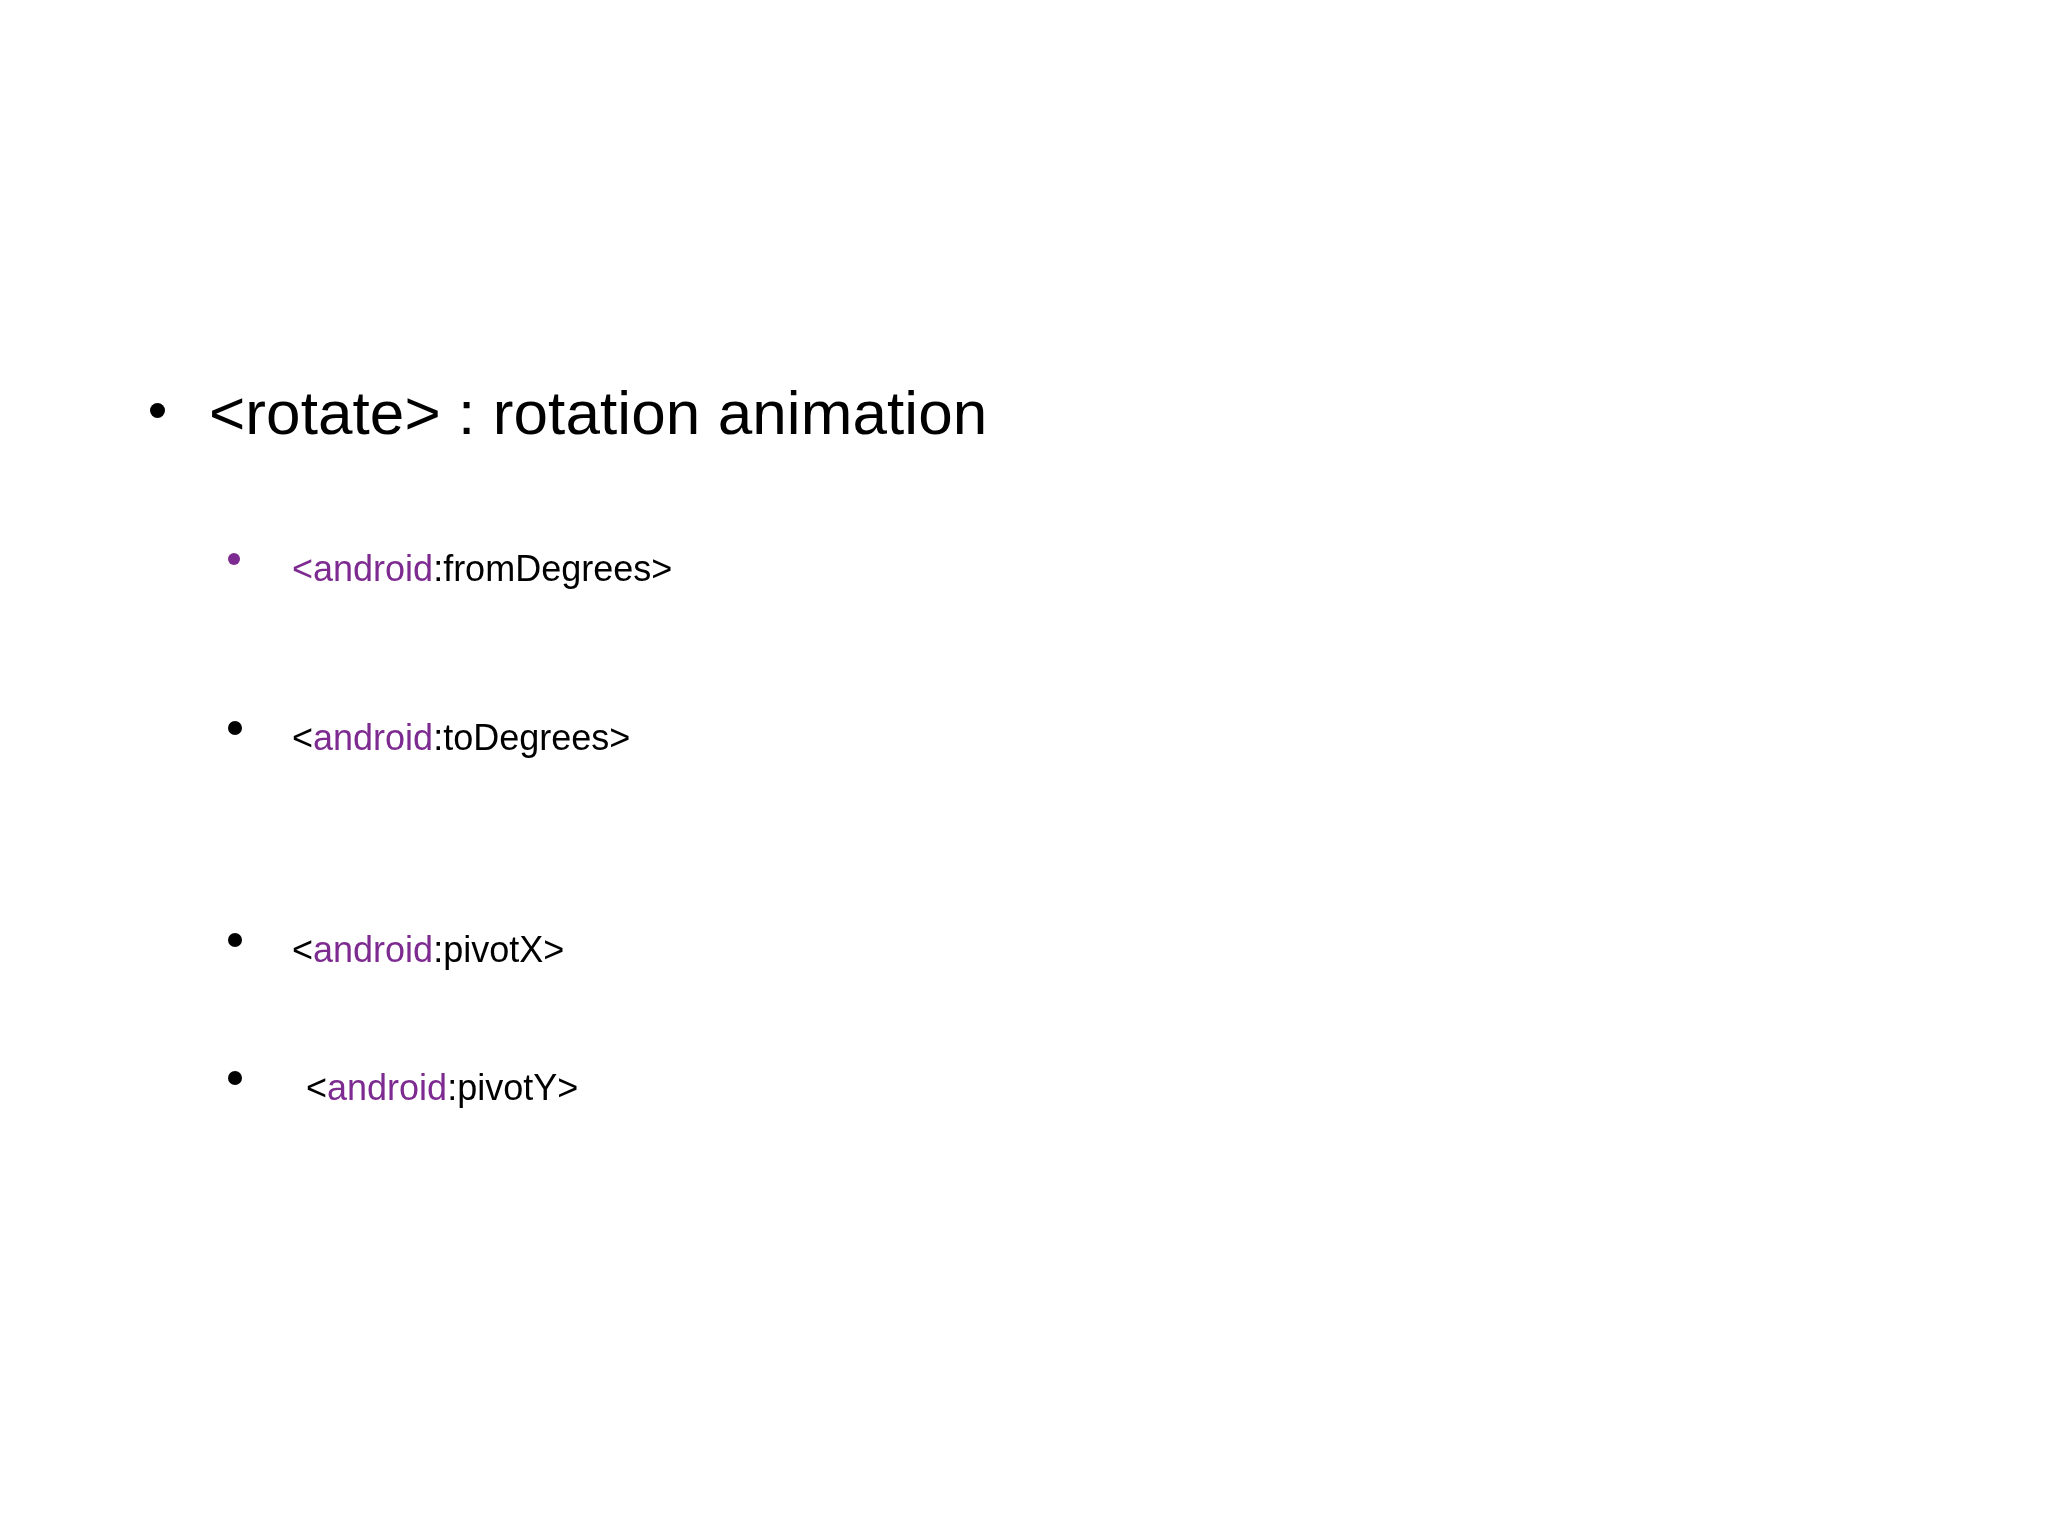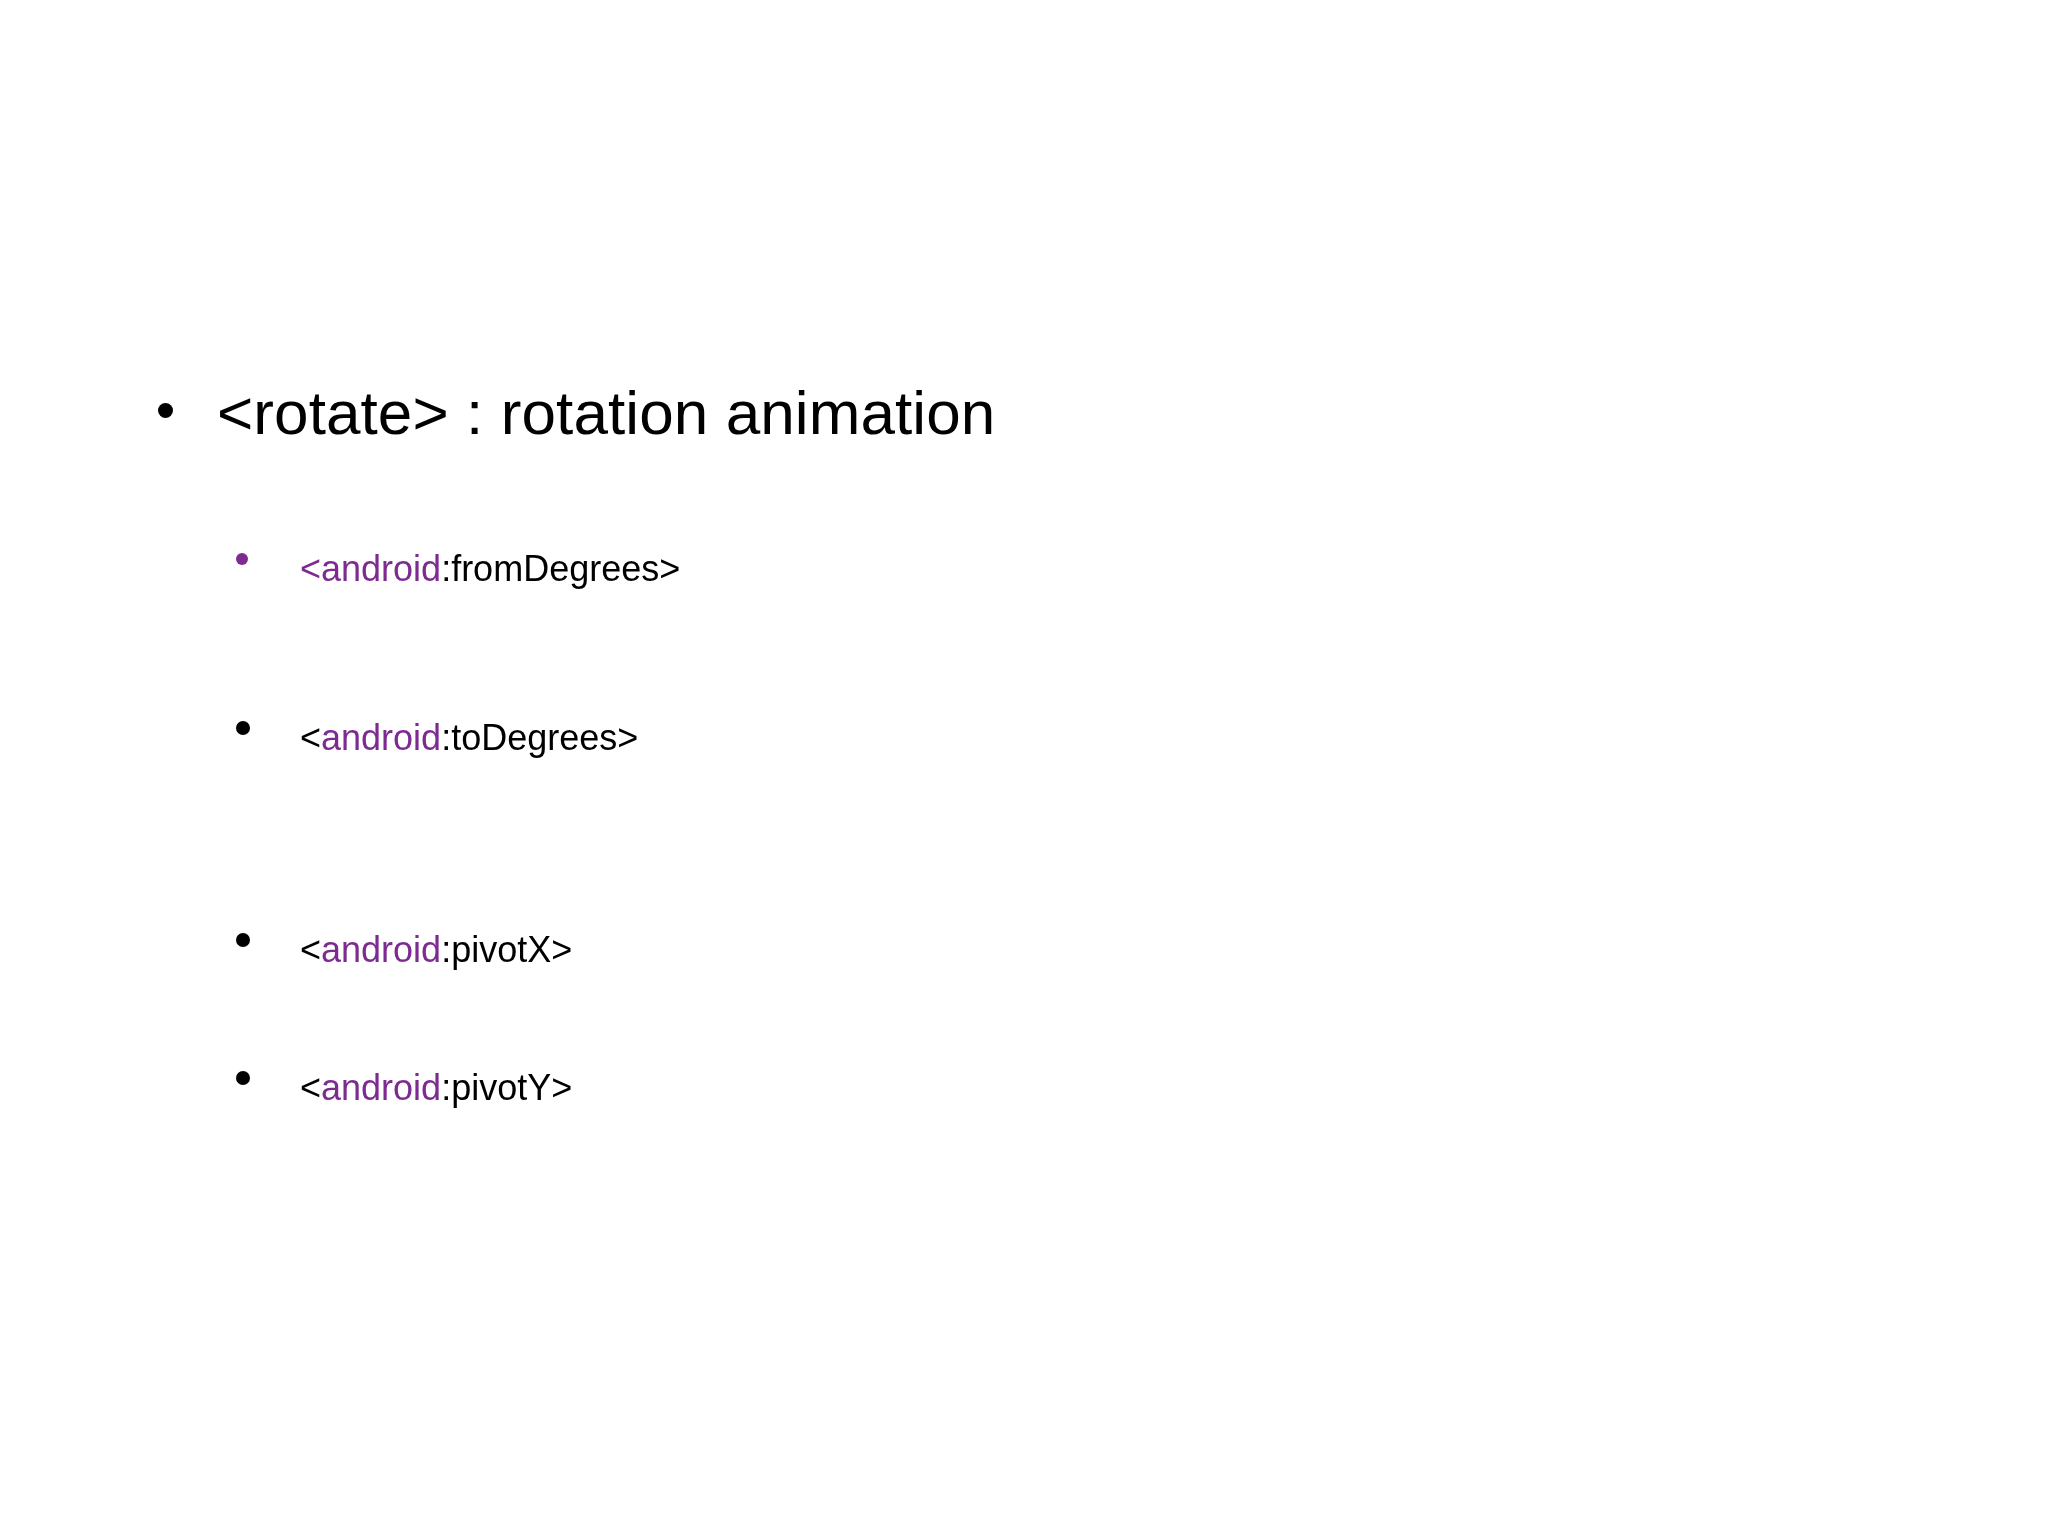--- a/index.html
+++ b/index.html
@@ -14,21 +14,21 @@
     height: 1536px;
     background: #ffffff;
     overflow: hidden;
     font-family: "Liberation Sans", sans-serif;
     -webkit-font-smoothing: antialiased;
   }
 
   
   #content {
     position: absolute;
-    left: 8px;
+    left: 0;
     top: 0;
     width: 1700px;
     height: 1536px;
   }
 
   .bullet-row {
     position: absolute;
     display: flex;
     align-items: baseline;
     white-space: nowrap;
@@ -82,21 +82,21 @@
   .lvl2 .text { font-size: 36px; }
 
   .accent { color: #7d2b90; }
   .plain  { color: #000000; }
 
   
   #row-0 { top: 382px; }
   #row-1 { top: 551px; }
   #row-2 { top: 720px; }
   #row-3 { top: 888px; margin-top: 44px; }
-  #row-4 { top: 1070px; }
+  #row-4 { top: 1070px; gap: 14px; }
 </style>
 </head>
 <body>
 
 <div id="slide">
   <div id="content">
 
     <div class="bullet-row lvl1" id="row-0">
       <span class="marker" style="background: rgb(0, 0, 0);"></span>
       <span class="text">

